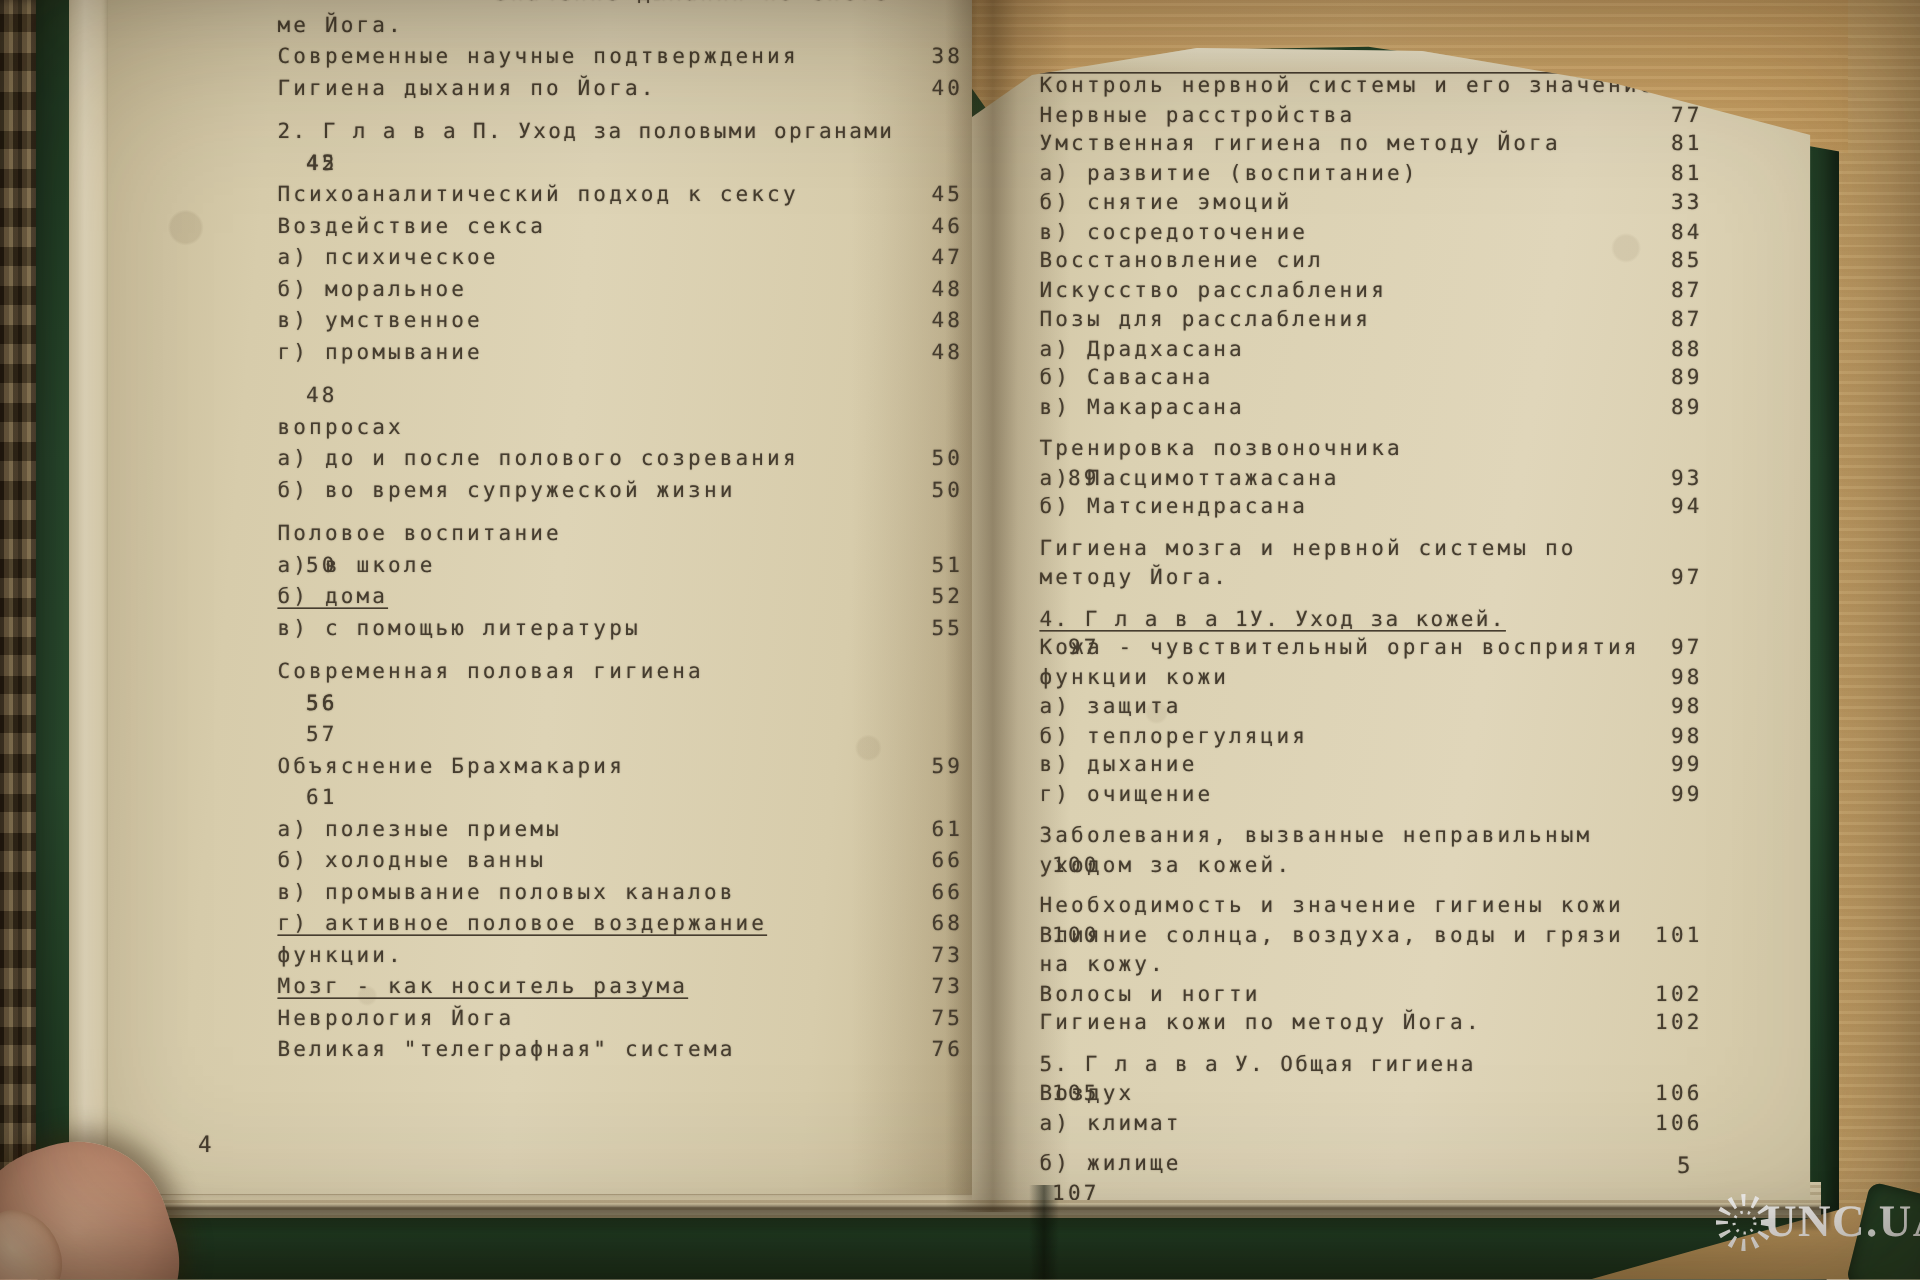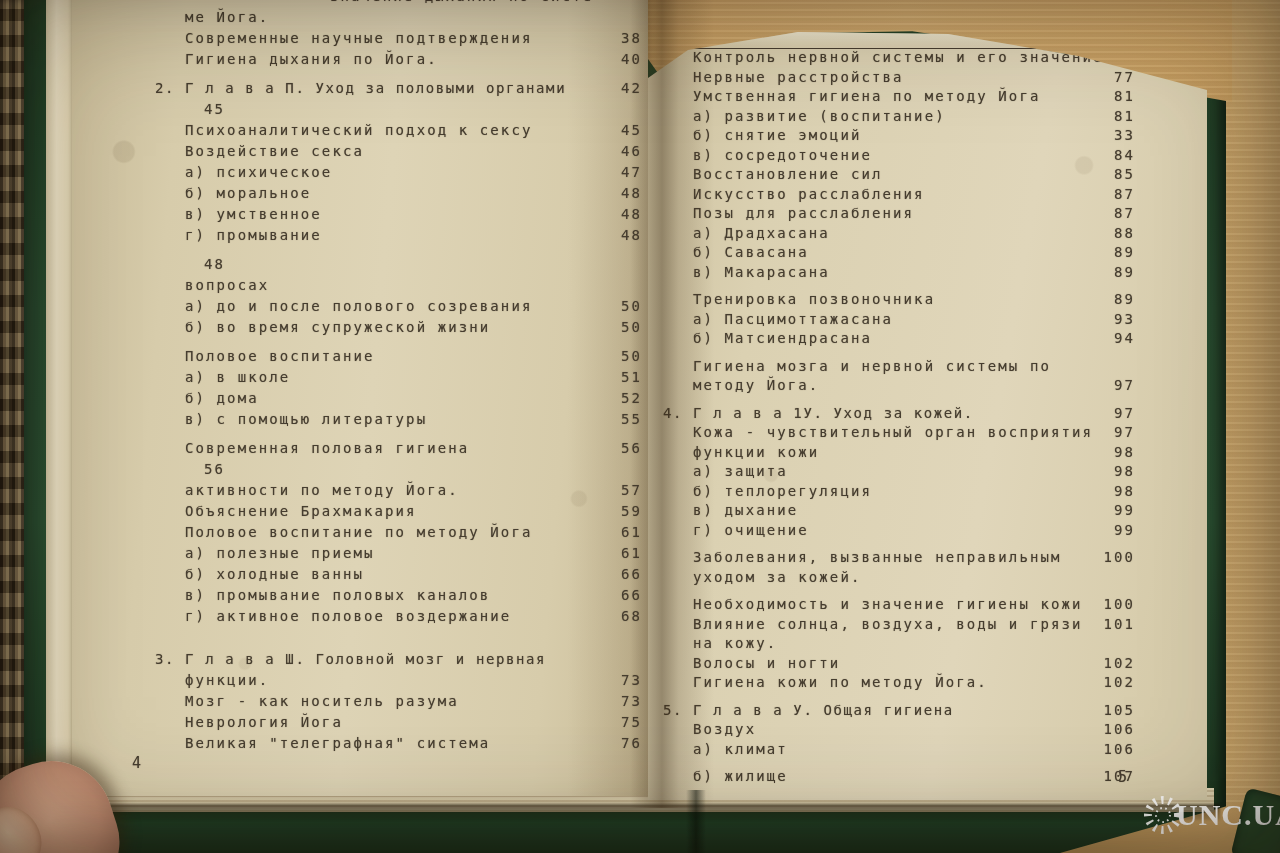--- a/index.html
+++ b/index.html
@@ -100,27 +100,27 @@
   }
 
   
   .rows{position:absolute;inset:0;color:#463d2f;font-size:14px;letter-spacing:2.1px;
         text-shadow:0 0 1px rgba(70,60,46,.55);}
   .page-left  .rows{padding:16px 6px 0 113px;}
   .page-right .rows{padding:22px 72px 0 45px;}
   .row{display:flex;justify-content:space-between;align-items:baseline;white-space:nowrap;}
   .page-left  .row{height:21px;line-height:21px;}
   .page-right .row{height:19.5px;line-height:19.5px;}
-  .row.gap{margin-top:8px;}
+  .row.gap{margin-top:8px;flex-direction:column;}
   .row.gap2{margin-top:22px;}
   .row .t{flex:0 1 auto;overflow:visible;}
   .row .p{flex:0 0 auto;min-width:40px;text-align:right;}
   .row.chapter .t{margin-left:-30px;letter-spacing:1.6px;}
   .row.deep .t{margin-left:145px;}
-  .row.u .t{text-decoration-thickness:1px;text-underline-offset:3px;}
+  .row.u .t{text-decoration:underline;text-decoration-thickness:1px;text-underline-offset:3px;}
   .row.ol .t{text-decoration:overline;text-decoration-thickness:1px;}
 
   .folio{position:absolute;color:#463d2f;font-size:15px;text-shadow:0 0 1px rgba(70,60,46,.5);}
   .folio-left{left:60px;top:784px;}
   .folio-right{left:470px;top:742px;}
 
   
   .thumb{
     position:absolute;left:-22px;top:763px;width:138px;height:140px;
     background:radial-gradient(ellipse at 55% 42%,#d6a98b 0%,#c08d72 45%,#9c6d57 76%,#7a5343 100%);
@@ -241,50 +241,44 @@
           <span class="p">55</span>
         </div>
         <div class="row gap">
           <span class="t">Современная половая гигиена</span>
           <span class="p">56</span>
         </div>
         <div class="row">
           <span class="p">56</span>
         </div>
         <div class="row">
-          <span class="t">активности по методу Йога.</span>
           <span class="p">57</span>
         </div>
         <div class="row">
           <span class="t">Объяснение Брахмакария</span>
           <span class="p">59</span>
         </div>
         <div class="row">
-          <span class="t">Половое воспитание по методу Йога</span>
           <span class="p">61</span>
         </div>
         <div class="row">
           <span class="t">а) полезные  приемы</span>
           <span class="p">61</span>
         </div>
         <div class="row">
           <span class="t">б) холодные ванны</span>
           <span class="p">66</span>
         </div>
         <div class="row">
           <span class="t">в) промывание половых каналов</span>
           <span class="p">66</span>
         </div>
         <div class="row u">
           <span class="t">г) активное половое воздержание</span>
           <span class="p">68</span>
-        </div>
-        <div class="row chapter gap2">
-          <span class="t">3. Г л а в а   Ш. Головной мозг и нервная</span>
-          <span class="p"></span>
         </div>
         <div class="row">
           <span class="t">функции.</span>
           <span class="p">73</span>
         </div>
         <div class="row u">
           <span class="t">Мозг - как носитель разума</span>
           <span class="p">73</span>
         </div>
         <div class="row">

